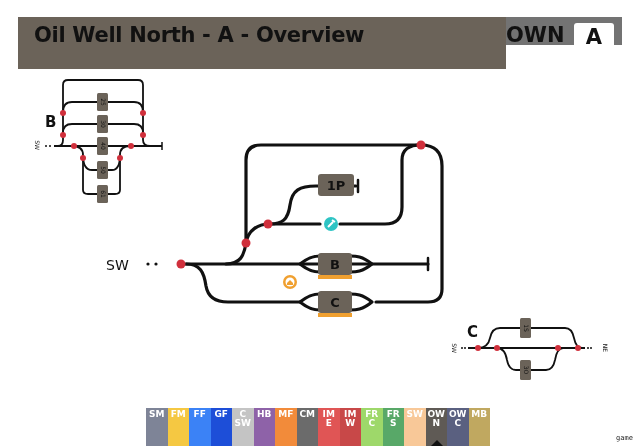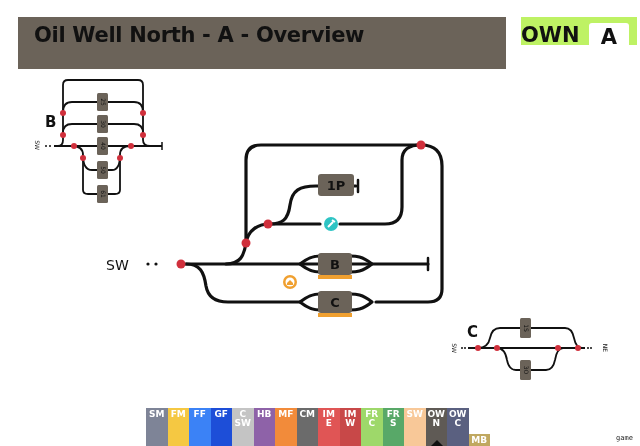--- a/index.html
+++ b/index.html
@@ -1,23 +1,23 @@
 <!DOCTYPE html>
 <html><head>
 <meta charset="utf-8">
 <style>
   html, body { margin:0; padding:0; }
   body { width:640px; height:446px; background:#ffffff; position:relative; overflow:hidden; font-family:"DejaVu Sans", sans-serif; }
   .header { position:absolute; left:18px; top:17px; width:488px; height:52px; background:#6b6359; }
-  .header-right { position:absolute; left:521px; top:17px; width:116px; height:28px; background:#bef264; }
+  .header-right { position:absolute; left:506px; top:17px; width:116px; height:28px; background:#737373; }
   .title { position:absolute; left:16px; top:6px; font-size:21px; font-weight:bold; color:#111; white-space:nowrap; letter-spacing:-0.3px; }
   .own-code { position:absolute; left:0px; top:6px; font-size:21px; font-weight:bold; color:#111; }
   .own-box { position:absolute; left:68px; top:6px; width:40px; height:28px; background:#fff; border-radius:3px; font-size:21px; font-weight:bold; color:#111; text-align:center; line-height:28px; }
   svg.map { position:absolute; left:0; top:0; }
-  .legend { position:absolute; left:146px; top:408px; height:38px; display:flex; }
+  .legend { position:absolute; left:146px; top:408px; height:38px; display:flex;align-items:flex-end; }
   .tab { width:21.5px; height:38px; color:#fff; font-size:9px; font-weight:bold; text-align:center; line-height:9px; padding-top:2px; box-sizing:border-box; position:relative; font-family:"DejaVu Sans", sans-serif; }
   .tab .sel { position:absolute; left:5px; bottom:0; width:0; height:0; border-left:6px solid transparent; border-right:6px solid transparent; border-bottom:6px solid #111; }
   .game-label { position:absolute; left:616px; top:434px; font-size:7px; color:#222; font-family:"DejaVu Sans Mono", monospace; }
   .lbl { font-family:"DejaVu Sans", sans-serif; }
 </style>
 </head>
 <body>
 
 <div class="header">
   <span class="title">Oil Well North - A - Overview</span>

